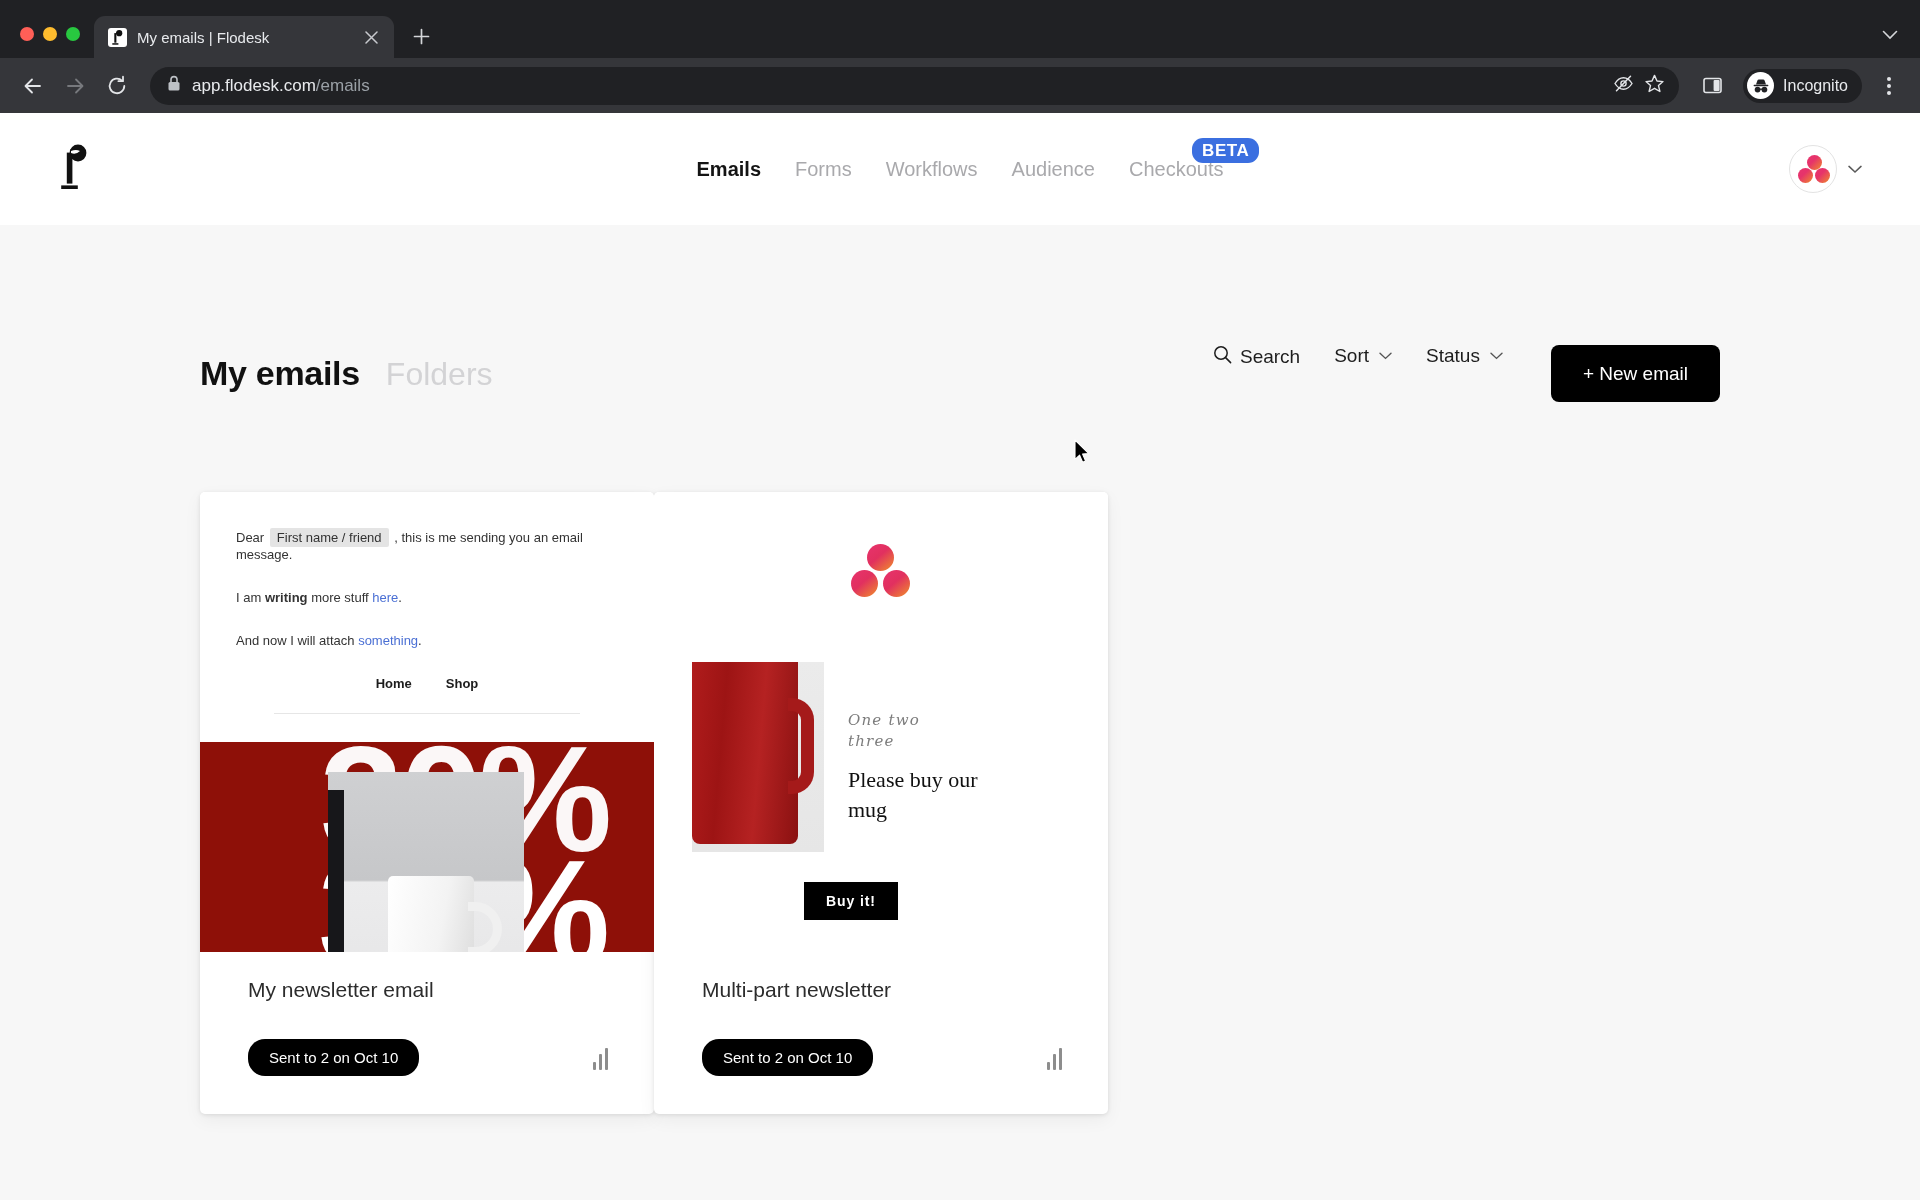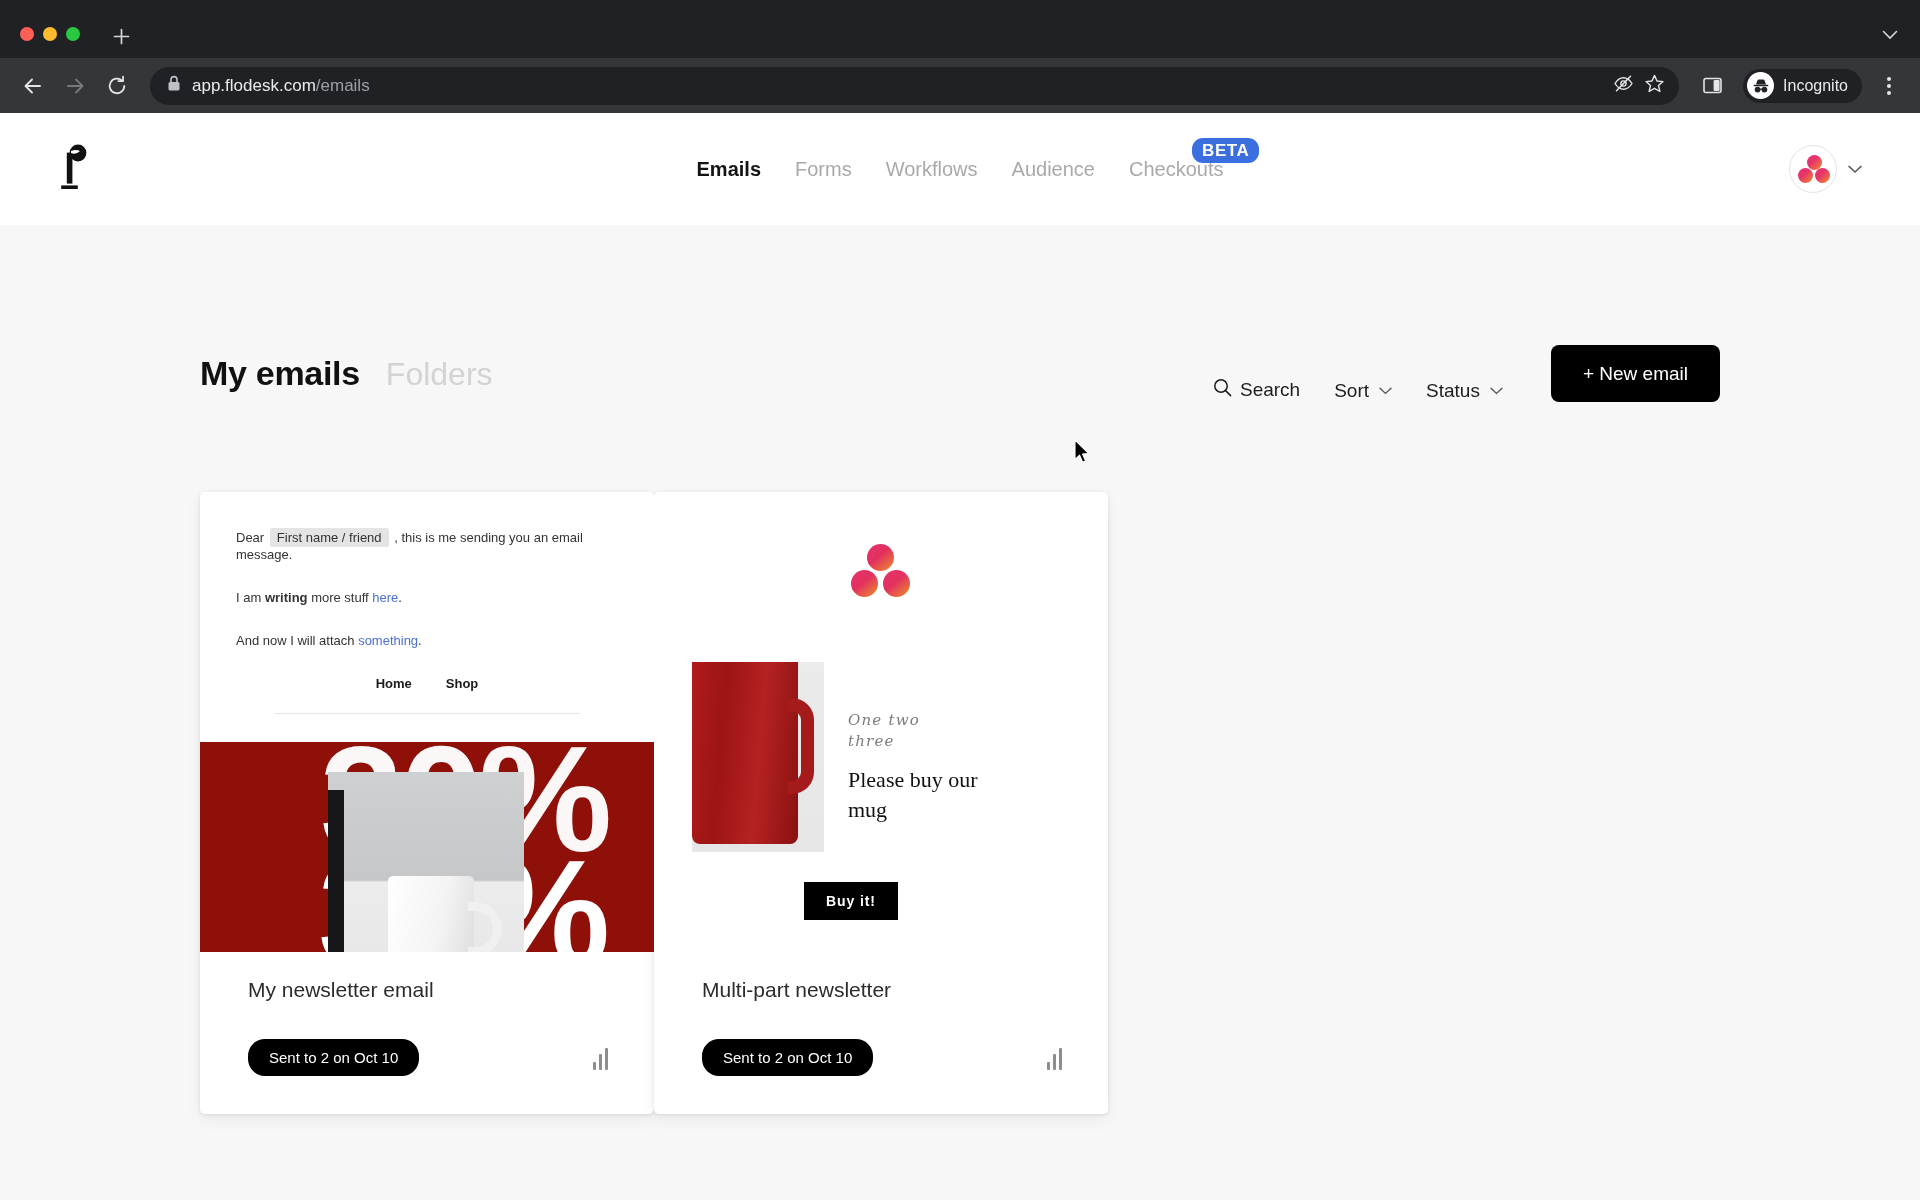--- a/index.html
+++ b/index.html
@@ -124,21 +124,21 @@
 
   .content { padding: 0 200px; }
 
   .pagehead {
     display: flex; align-items: center; padding-top: 120px;
   }
   .titles { display: flex; align-items: baseline; gap: 26px; }
   .title-main { font-size: 34px; font-weight: 700; color: #111; letter-spacing: -.3px; }
   .title-alt  { font-size: 32px; font-weight: 400; color: #d3d3d5; }
 
-  .tools { margin-left: auto; display: flex; align-items: flex-end; gap: 34px; }
+  .tools { margin-left: auto; display: flex; align-items: flex-start; gap: 34px; }
   .tool { display: flex; align-items: center; gap: 8px; font-size: 19px; color: #1d1d1d; }
   .tool .chev2 { font-size: 12px; color: #555; margin-left: 2px; }
   .newbtn {
     background: #000; color: #fff; font-size: 19px; font-weight: 500;
     border: none; border-radius: 8px; padding: 19px 32px; line-height: 1;
     white-space: nowrap; margin-left: 14px;
   }
 
   .grid { display: flex; margin-top: 90px; }
 
@@ -259,20 +259,36 @@
 
 <div class="browser">
 
   <div class="tabstrip">
     <div class="traffic">
       <span class="dot red"></span>
       <span class="dot yellow"></span>
       <span class="dot green"></span>
     </div>
 
+    <div class="tab">
+      <span class="tab-favicon">
+        <svg width="13" height="15" viewBox="0 0 13 15">
+          <circle cx="8.2" cy="3.2" r="3.1" fill="#111"></circle>
+          <rect x="3.3" y="3.1" width="2.1" height="9.6" fill="#111"></rect>
+          <rect x="1.3" y="13.2" width="6.1" height="1.5" fill="#111"></rect>
+          <path d="M5.2 2.2 L8.6 2.2 L8.6 4.1 L5.2 4.1 Z" fill="#111"></path>
+        </svg>
+      </span>
+      <span class="tab-title">My emails | Flodesk</span>
+      <span class="tab-close">
+        <svg width="13" height="13" viewBox="0 0 13 13">
+            <path d="M1 1 L12 12 M12 1 L1 12" stroke="#c8cace" stroke-width="1.5" stroke-linecap="round"></path>
+          </svg>
+      </span>
+    </div>
 
     <div class="newtab">
       <svg width="17" height="17" viewBox="0 0 17 17">
           <path d="M8.5 1.5 V15.5 M1.5 8.5 H15.5" stroke="#d4d6d9" stroke-width="1.7" stroke-linecap="round"></path>
         </svg>
     </div>
 
     <div class="tabstrip-spacer"></div>
     <div class="tabstrip-chevron">
       <svg width="16" height="10" viewBox="0 0 16 10">

